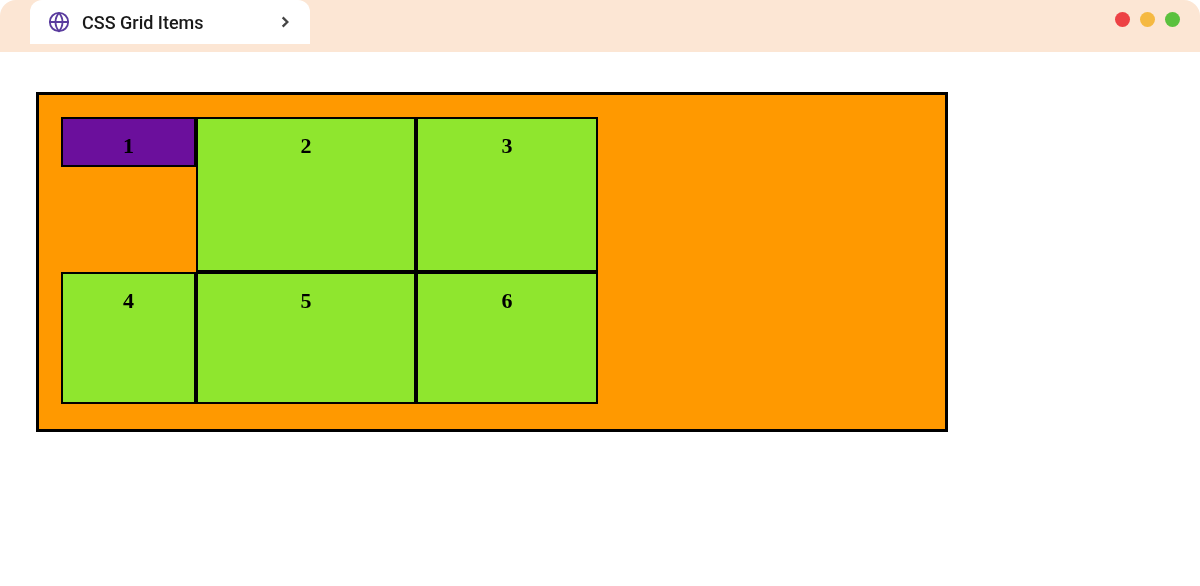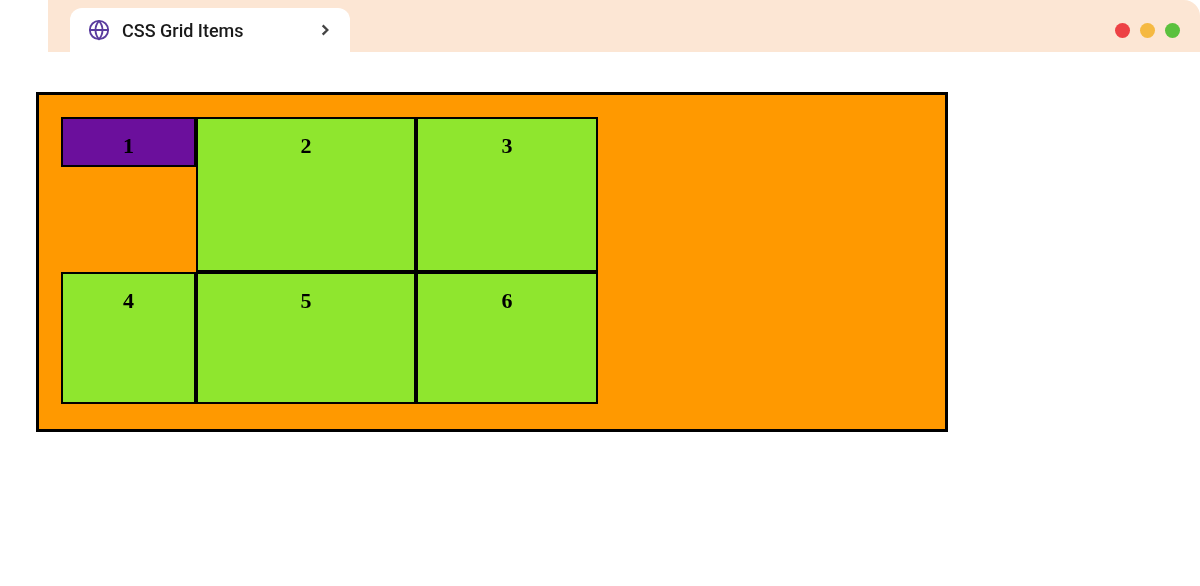--- a/index.html
+++ b/index.html
@@ -14,25 +14,23 @@
       background: #ffffff;
       font-family: -apple-system, BlinkMacSystemFont, "Segoe UI", Roboto, sans-serif;
       border-radius: 16px;
       overflow: hidden;
     }
     
     .browser-chrome {
       background: #fce6d4;
       height: 52px;
       display: flex;
-      align-items: flex-end;
       justify-content: space-between;
-      padding: 0 20px 0 22px;
+      padding: 0 20px 0 30px;
       position: relative;
-      margin-left: 48px;
     }
     
     .tab {
       background: #ffffff;
       border-radius: 12px 12px 0 0;
       height: 44px;
       display: flex;
       align-items: center;
       padding: 0 18px;
       gap: 12px;

